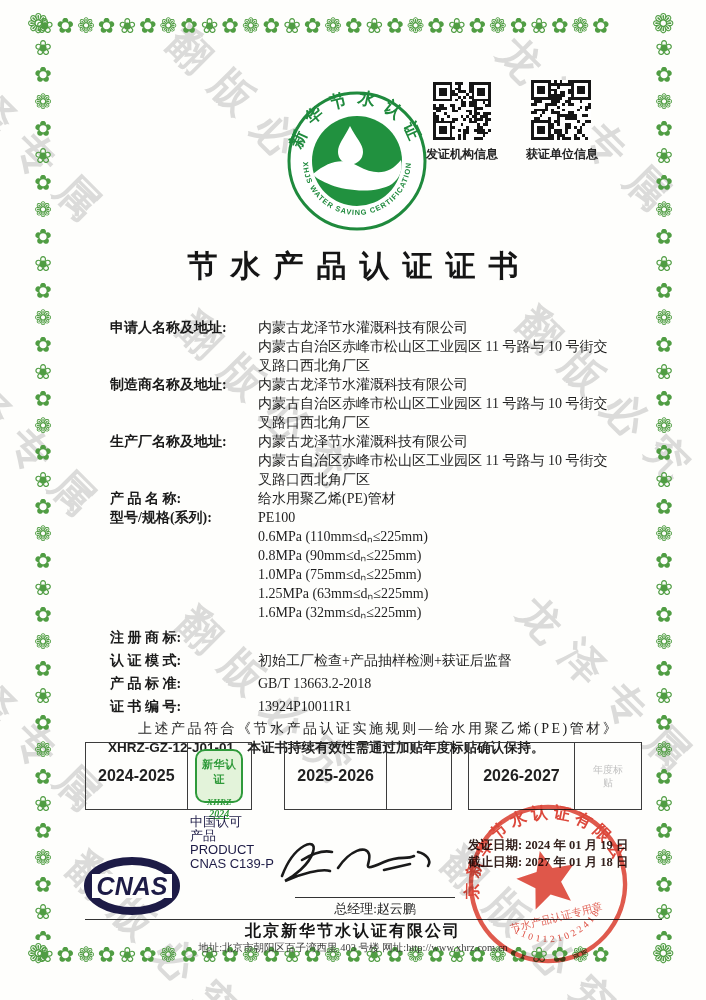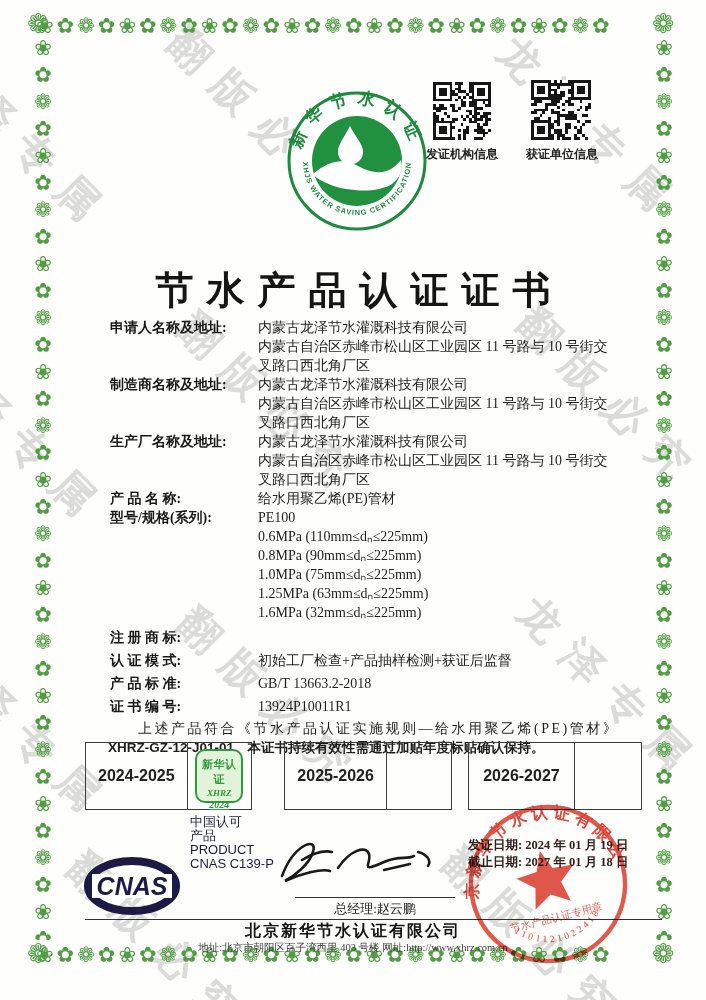--- a/index.html
+++ b/index.html
@@ -22,21 +22,21 @@
   .logo{position:absolute;left:286px;top:90px;width:142px;height:142px;z-index:3;}
   .qr{position:absolute;z-index:3;display:grid;grid-template-columns:repeat(21,1fr);
       grid-template-rows:repeat(21,1fr);background:#fff;}
   .qr i{display:block;} .qr i.on{background:#161616;}
   .qr1{left:433px;top:82px;width:58px;height:58px;}
   .qr2{left:531px;top:80px;width:60px;height:60px;}
   .qr-label{position:absolute;z-index:3;width:100px;text-align:center;font-size:12px;
             font-weight:bold;color:#222;}
   .qrl1{left:412px;top:146px;} .qrl2{left:512px;top:146px;}
   .title{position:absolute;z-index:3;left:0;right:0;top:246px;text-align:center;
-         font-size:38px;font-weight:bold;letter-spacing:13px;color:#151515;text-indent:13px;margin-top:19px;}
+         font-size:30px;font-weight:bold;letter-spacing:13px;color:#151515;text-indent:13px;}
   
   .fields{position:absolute;z-index:3;left:110px;top:318px;width:508px;
           font-size:14px;line-height:19px;}
   .frow{display:flex;}
   .flabel{width:148px;flex:none;white-space:nowrap;font-weight:bold;color:#1a1a1a;}
   .fval{flex:1;}
   .fval div{white-space:nowrap;}
   .rrow{margin-top:4px;}
   .rgroup{margin-top:6px;}
   .statement{margin-top:3px;}
@@ -47,21 +47,21 @@
   .ybox{position:absolute;z-index:3;top:742px;height:66px;border:1.5px solid #3c3c3c;
         display:flex;background:transparent;}
   .yb1{left:85px;width:165px;} .yb2{left:284px;width:166px;} .yb3{left:468px;width:172px;}
   .ycell{width:61%;border-right:1.5px solid #3c3c3c;display:flex;align-items:center;
          justify-content:center;font-family:"Liberation Sans",sans-serif;font-weight:bold;
          font-size:16px;color:#222;}
   .scell{flex:1;position:relative;display:flex;align-items:center;justify-content:center;}
   .sticker{width:48px;height:54px;border:2px solid #2f9a3a;border-radius:10px;
            background:#e3f3da;text-align:center;color:#2f9a3a;box-sizing:border-box;}
   .sticker .s1{font-size:11px;font-weight:bold;margin-top:6px;letter-spacing:.5px;}
-  .sticker .s2{font-size:9px;font-weight:bold;font-style:italic;margin-top:1px;}
+  .sticker .s2{font-size:9px;font-weight:bold;font-style:italic;margin-top:10px;}
   .sticker .s3{font-size:10px;font-weight:bold;font-style:italic;margin-top:1px;text-decoration:underline;}
   .ph{width:34px;text-align:center;font-size:10px;line-height:13px;color:#c0c0c0;}
   
   .cnas-svg{position:absolute;z-index:3;left:84px;top:857px;}
   .cnas-text{position:absolute;z-index:3;left:190px;top:815px;font-family:"Liberation Sans",sans-serif;
              font-size:13px;font-weight:normal;line-height:14px;color:#1d1b46;}
   .sig{position:absolute;z-index:4;left:272px;top:830px;}
   .sig-rule{position:absolute;z-index:3;left:295px;top:897px;width:160px;border-top:1.5px solid #333;}
   .manager{position:absolute;z-index:3;left:295px;top:900px;width:160px;text-align:center;
            font-size:13px;color:#222;}
@@ -1086,20 +1086,23 @@
         <div class="s3">2024</div>
       </div>
     </div>
   </div>
   <div class="ybox yb2">
     <div class="ycell">2025-2026</div>
     <div class="scell"></div>
   </div>
   <div class="ybox yb3">
     <div class="ycell">2026-2027</div>
+    <div class="scell">
+      <div class="ph">年度标贴</div>
+    </div>
   </div>
 
   <svg class="cnas-svg" width="96" height="58" viewBox="0 0 96 58">
     <ellipse cx="48" cy="29" rx="44" ry="25" fill="none" stroke="#1d1b46" stroke-width="8"></ellipse>
     <rect x="8" y="17" width="80" height="24" fill="#fefefc"></rect>
     <text x="48" y="38" text-anchor="middle" font-size="25" font-weight="bold" font-style="italic" fill="#1d1b46" font-family="Liberation Sans,sans-serif">CNAS</text>
   </svg>
   <div class="cnas-text">
     <div>中国认可</div>
     <div>产品</div>

